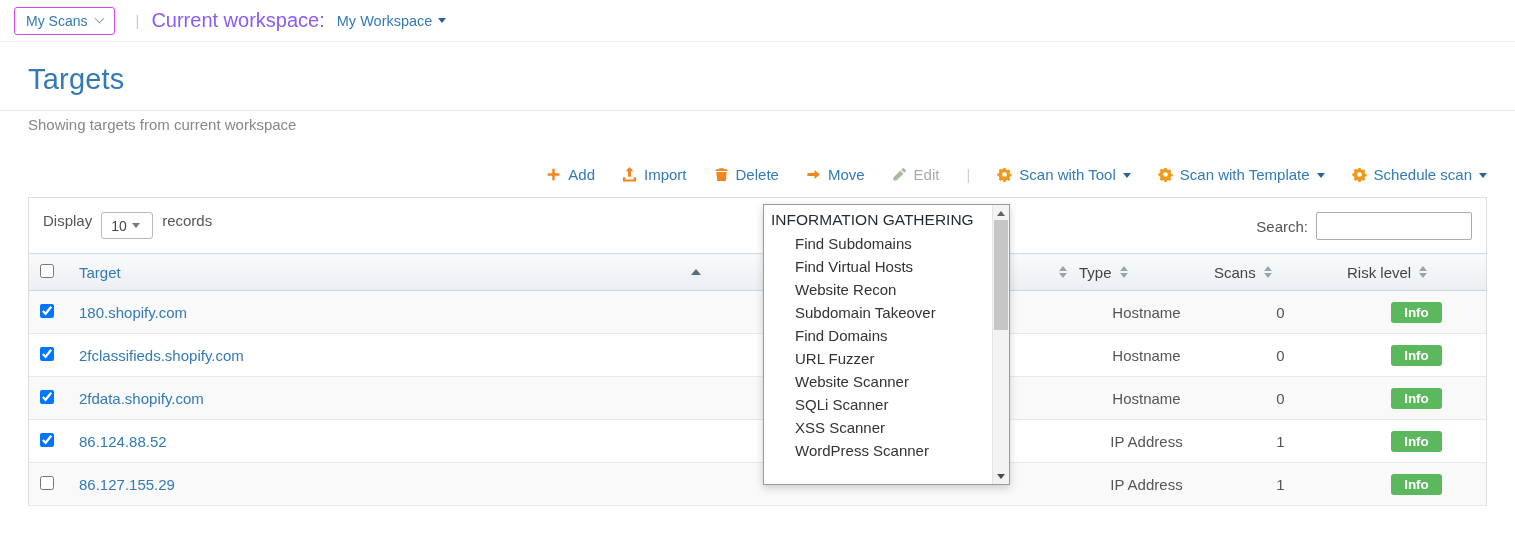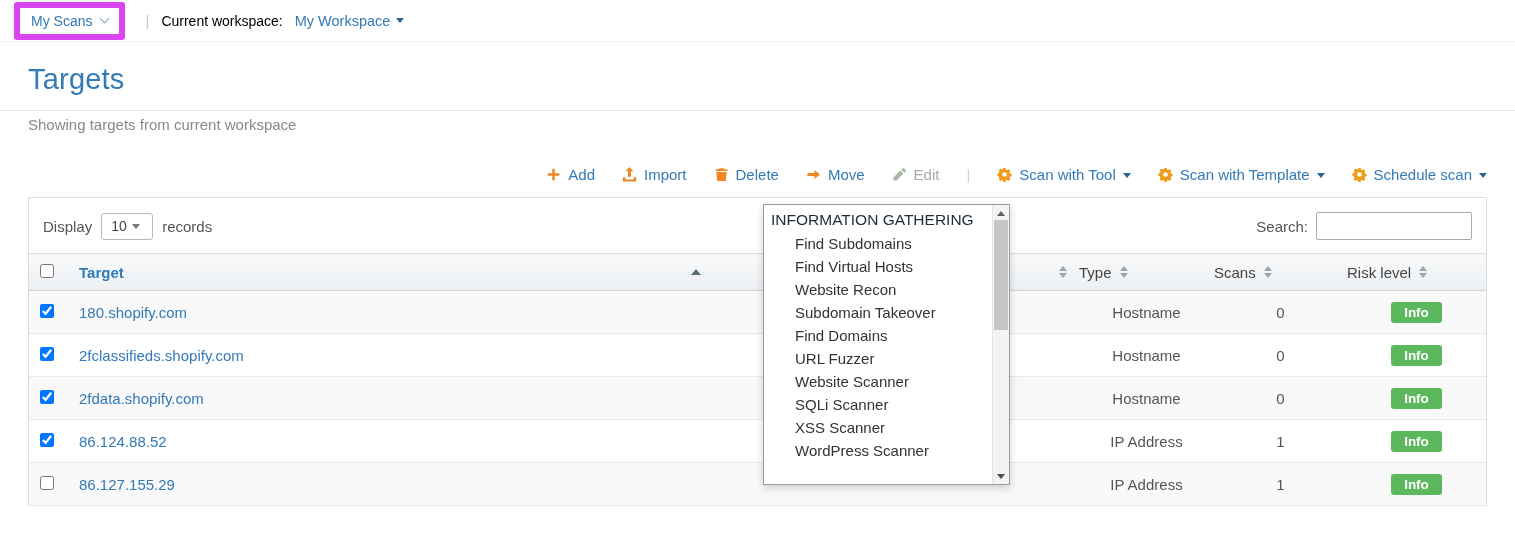--- a/index.html
+++ b/index.html
@@ -15,31 +15,31 @@
   a { text-decoration: none; }
 
   
   .topbar {
     display: flex; align-items: center; gap: 12px;
     padding: 7px 14px; height: 42px;
     border-bottom: 1px solid #f0f0f0;
   }
   .myscans-btn {
     display: inline-flex; align-items: center; gap: 9px;
-    border: 6px solid #d946ef; border-radius: 3px;
+    border: 1px solid #d946ef; border-radius: 3px;
     background: #fff; color: #337ab7;
     padding: 5px 11px; font-size: 14px; cursor: pointer;
   }
   .chev {
     width: 7px; height: 7px;
     border-right: 1.6px solid #8fa4b5; border-bottom: 1.6px solid #8fa4b5;
     transform: rotate(45deg); margin-top: -4px;
   }
   .tb-sep { color: #c9c9c9; font-size: 15px; margin-left: 8px; }
-  .ws-label { color: #000000; font-size: 14px; }
+  .ws-label { color: #8b5cf6; font-size: 20px; }
   .ws-link { color: #337ab7; font-size: 14.5px; display: inline-flex; align-items: center; gap: 6px; cursor: pointer; }
   .caret-down {
     width: 0; height: 0;
     border: 4.5px solid transparent; border-top: 5.5px solid #2a6496;
     margin-top: 4px;
   }
 
   
   .page-title {
     color: #337ab7; font-size: 29px; font-weight: normal;
@@ -61,21 +61,21 @@
   .icn.gear { color: #f09a1a; }
   .icn.muted { color: #a8b8a2; }
   .tool-sep { color: #cfcfcf; }
   .tool-link .caret-down { border-top-color: #2a6496; margin-top: 5px; }
 
   
   .panel {
     margin: 0 28px; border: 1px solid #ddd; border-bottom: none;
   }
   .controls {
-    display: flex; align-items: center; gap: 9px;
+    display: flex; align-items: flex-start; gap: 9px;
     padding: 14px 14px 13px; font-size: 15px; color: #555;
   }
   .display-select {
     display: inline-flex; align-items: center; justify-content: space-between;
     width: 52px; height: 27px; padding: 0 12px 0 9px;
     border: 1px solid #b9b9b9; border-radius: 3px; background: #fff;
     font-size: 14px; color: #444; cursor: pointer;
   }
   .display-select .caret-down { border-top-color: #777; border-width: 4px; border-top-width: 5px; margin-top: 4px; }
   .search-wrap { margin-left: auto; display: flex; align-items: center; gap: 8px; }
@@ -90,21 +90,21 @@
   col.c-hidden { width: 368px; }
   col.c-type { width: 135px; }
   col.c-scans { width: 133px; }
 
   thead th {
     height: 37px; font-weight: normal;
     background: linear-gradient(#f8fafb, #eceff2);
     border-top: 1px solid #d9dee3; border-bottom: 1px solid #cfd6db;
     color: #444; vertical-align: middle;
   }
-  th.h-target { text-align: left; padding-left: 14px; color: #337ab7; font-weight: bold; }
+  th.h-target { text-align: left; padding-left: 14px; color: #337ab7; font-weight: normal; }
   .h-inner { display: flex; align-items: center; justify-content: flex-start; gap: 8px; }
   .h-inner.right { justify-content: flex-end; padding-right: 12px; }
   .h-target .h-inner { justify-content: space-between; padding-right: 10px; }
   .sort-asc {
     width: 0; height: 0;
     border: 5px solid transparent; border-bottom: 6px solid #5a6b7a;
     margin-bottom: 5px;
   }
   .sort-both { display: inline-flex; flex-direction: column; gap: 2px; }
   .sort-both i { display: block; width: 0; height: 0; border: 4px solid transparent; }

